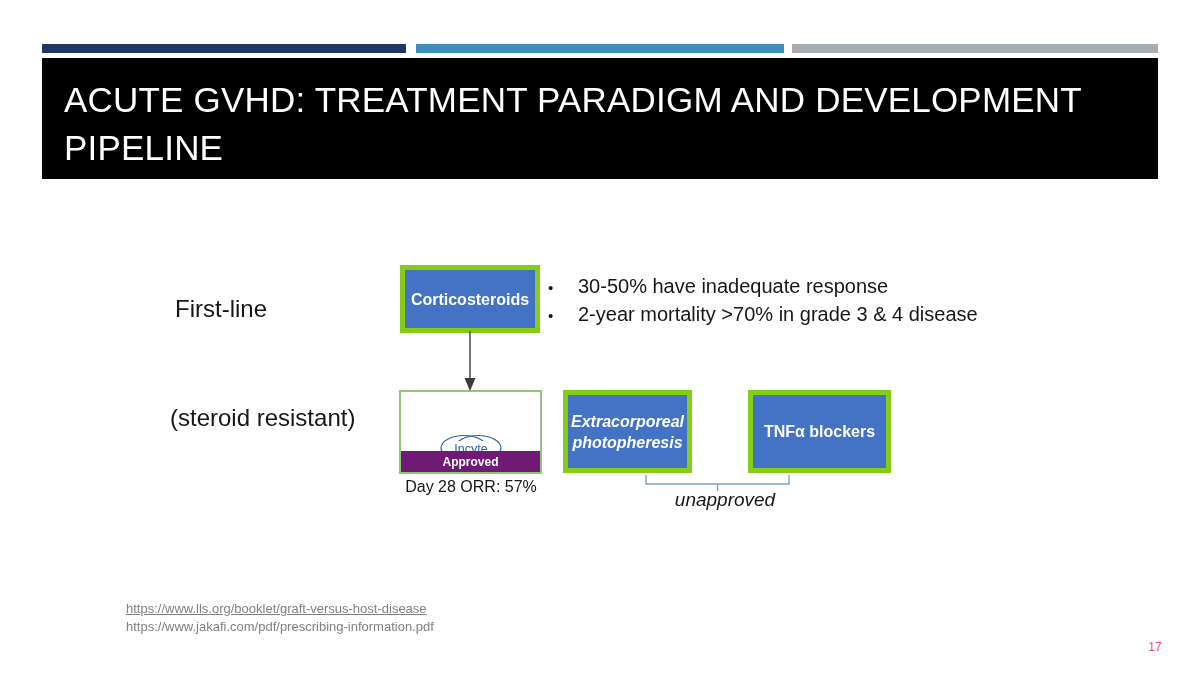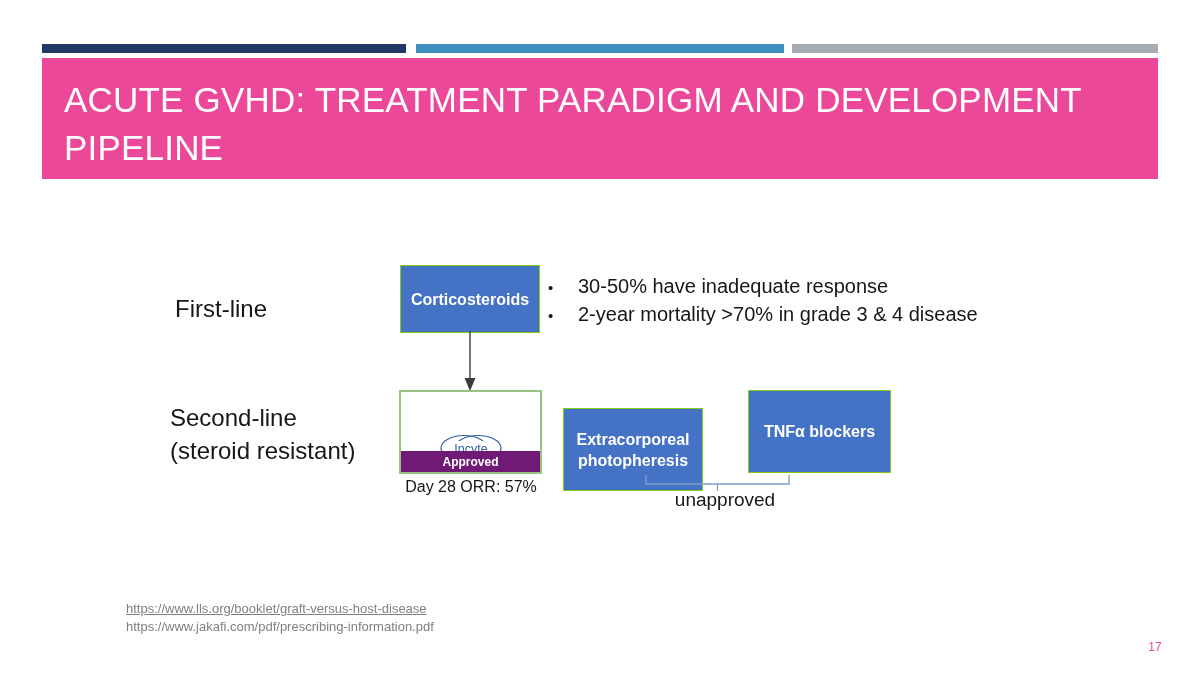--- a/index.html
+++ b/index.html
@@ -28,21 +28,21 @@
   .bar-blue  { left: 416px; width: 368px; background: #3E90BF; }
   .bar-gray  { left: 792px; width: 366px; background: #A6ADB4; }
 
   
   .title-band {
     position: absolute;
     left: 42px;
     top: 58px;
     width: 1116px;
     height: 121px;
-    background: #ec4899;
+    background: #000000;
   }
   .title-text {
     position: absolute;
     left: 22px;
     top: 18px;
     width: 1060px;
     color: #ffffff;
     font-size: 35px;
     line-height: 48px;
     letter-spacing: 0.2px;
@@ -57,33 +57,33 @@
     line-height: 33px;
     font-weight: 400;
   }
   #label-first  { left: 175px; top: 292px; width: 215px; }
   #label-second { left: 170px; top: 401px; width: 222px; }
 
   
   .blue-box {
     position: absolute;
     background: #4472C4;
-    border: 1px solid #84cc16;
+    border: 5px solid #84cc16;
     color: #ffffff;
     font-size: 16px;
     font-weight: bold;
     line-height: 21px;
     display: flex;
     align-items: center;
     justify-content: center;
     text-align: center;
     box-sizing: border-box;
   }
   #box-corticosteroids { left: 400px; top: 265px; width: 140px; height: 68px; }
-  #box-ecp            { left: 563px; top: 408px; width: 140px; height: 83px; }
+  #box-ecp            { left: 563px; top: 390px; width: 129px; height: 83px; font-style: italic; }
   #box-tnf            { left: 748px; top: 390px; width: 143px; height: 83px; }
 
   
   #arrow-connector {
     position: absolute;
     left: 455px;
     top: 331px;
     width: 30px;
     height: 62px;
   }
@@ -178,20 +178,21 @@
     height: 18px;
   }
   #unapproved-label {
     position: absolute;
     left: 640px;
     top: 489px;
     width: 170px;
     text-align: center;
     font-size: 19px;
     color: #171717;
+    font-style: italic;
   }
 
   
   .footer-line {
     position: absolute;
     left: 126px;
     font-size: 13px;
     color: #808080;
     line-height: 18px;
     white-space: nowrap;
@@ -218,21 +219,20 @@
   <div class="bar bar-blue"></div>
   <div class="bar bar-gray"></div>
 
   <div class="title-band">
     <div class="title-text">ACUTE GVHD: TREATMENT PARADIGM AND DEVELOPMENT PIPELINE</div>
   </div>
 
   <div class="row-label" id="label-first">First-line</div>
 
   <div class="row-label" id="label-second">
-    <div>Second-line</div>
     <div>(steroid resistant)</div>
   </div>
 
   <div class="blue-box" id="box-corticosteroids">Corticosteroids</div>
 
   <svg id="arrow-connector" viewBox="0 0 30 62">
     <line x1="15" y1="0" x2="15" y2="48" stroke="#3B3B3B" stroke-width="1.4"></line>
     <polygon points="15,60 9.5,47 20.5,47" fill="#3B3B3B"></polygon>
   </svg>
 

